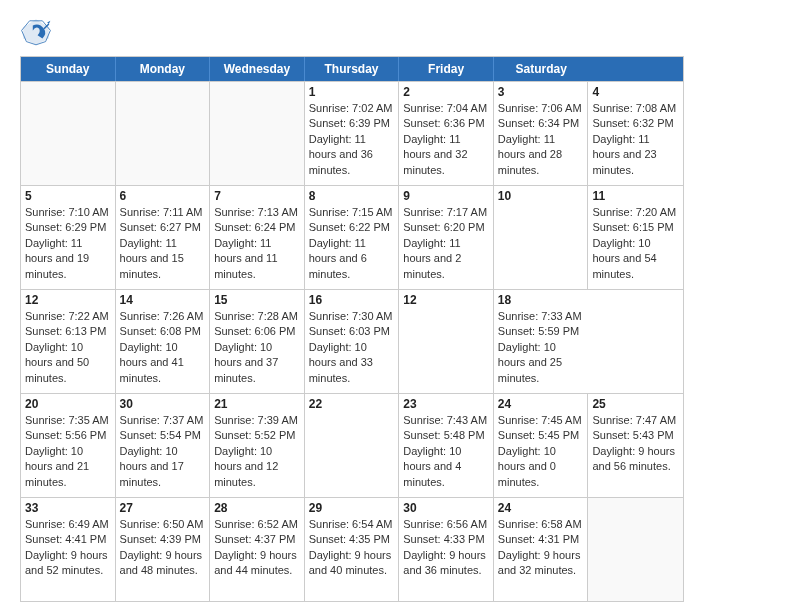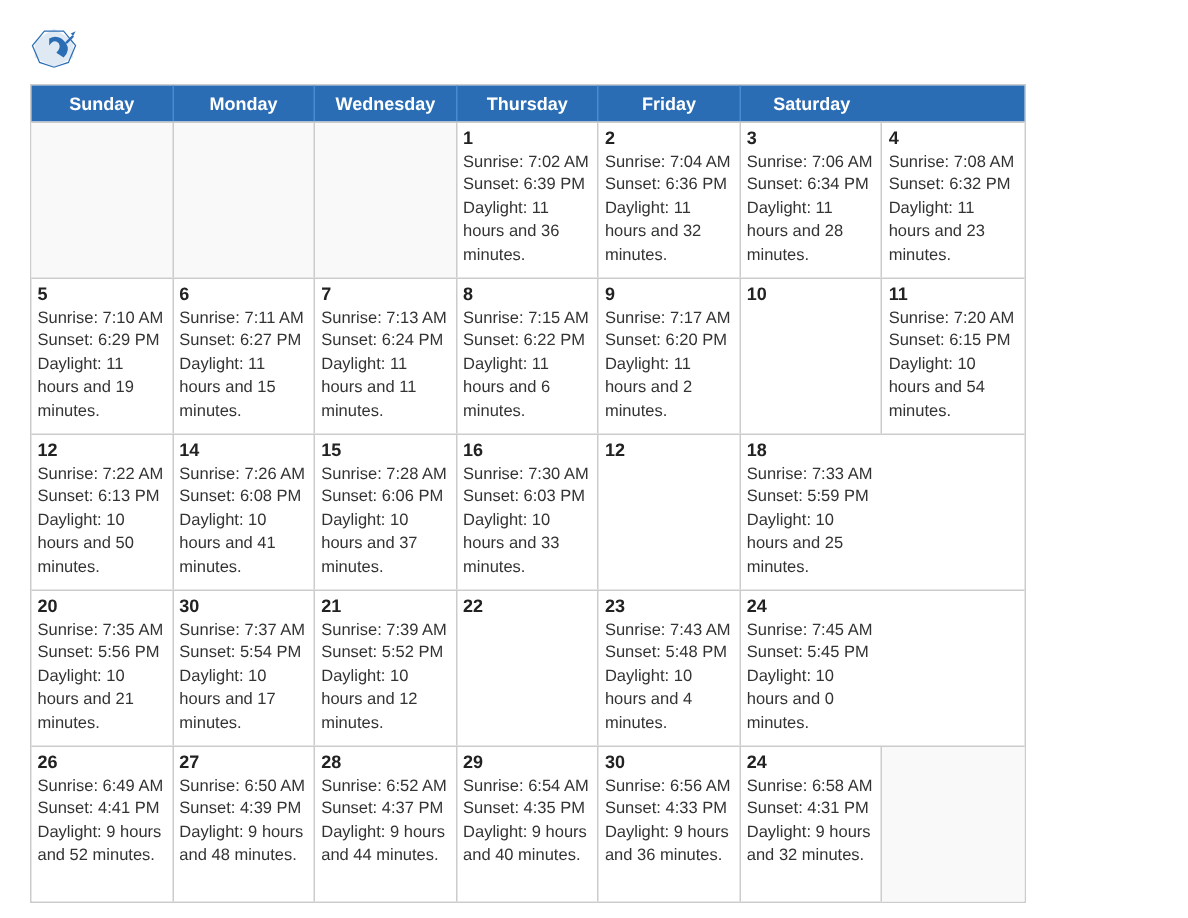--- a/index.html
+++ b/index.html
@@ -237,24 +237,28 @@
             <div class="day-num">22</div>
           </div>
           <div class="cal-cell">
             <div class="day-num">23</div>
             <div class="day-info">Sunrise: 7:43 AM<br>Sunset: 5:48 PM<br>Daylight: 10 hours and 4 minutes.</div>
           </div>
           <div class="cal-cell">
             <div class="day-num">24</div>
             <div class="day-info">Sunrise: 7:45 AM<br>Sunset: 5:45 PM<br>Daylight: 10 hours and 0 minutes.</div>
           </div>
-        </div>
-        <div class="cal-row">
-          <div class="cal-cell">
-            <div class="day-num">26</div>
+          <div class="cal-cell">
+            <div class="day-num">25</div>
+            <div class="day-info">Sunrise: 7:47 AM<br>Sunset: 5:43 PM<br>Daylight: 9 hours and 56 minutes.</div>
+          </div>
+        </div>
+        <div class="cal-row">
+          <div class="cal-cell">
+            <div class="day-num">33</div>
             <div class="day-info">Sunrise: 6:49 AM<br>Sunset: 4:41 PM<br>Daylight: 9 hours and 52 minutes.</div>
           </div>
           <div class="cal-cell">
             <div class="day-num">27</div>
             <div class="day-info">Sunrise: 6:50 AM<br>Sunset: 4:39 PM<br>Daylight: 9 hours and 48 minutes.</div>
           </div>
           <div class="cal-cell">
             <div class="day-num">28</div>
             <div class="day-info">Sunrise: 6:52 AM<br>Sunset: 4:37 PM<br>Daylight: 9 hours and 44 minutes.</div>
           </div>

